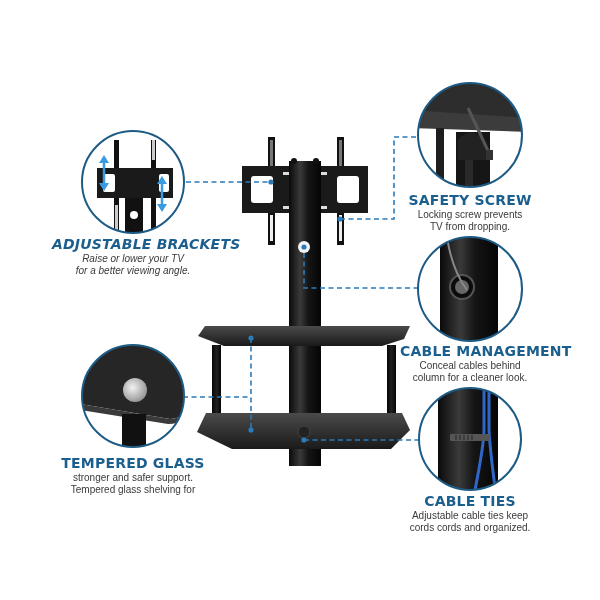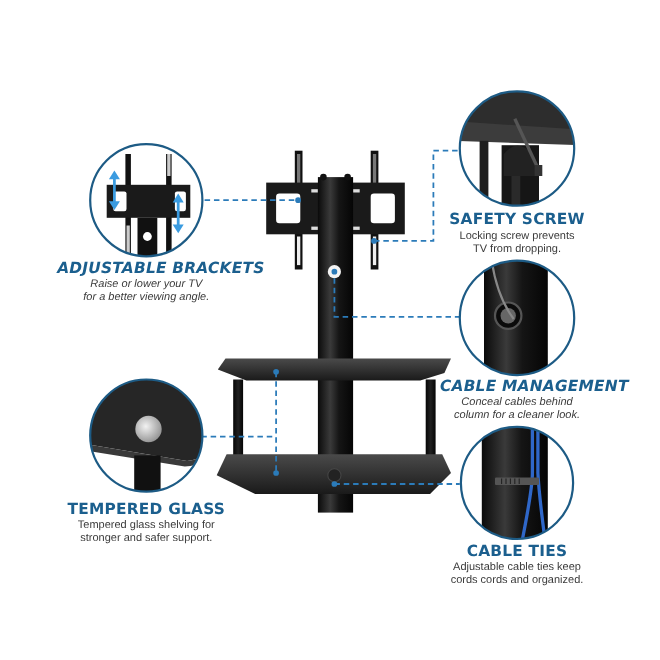--- a/index.html
+++ b/index.html
@@ -190,29 +190,29 @@
   <div class="desc">Raise or lower your TV</div>
   <div class="desc">for a better viewing angle.</div>
 </div>
 
 <div class="callout" style="left:400px; top:192px; width:140px;">
   <div class="title">SAFETY SCREW</div>
   <div class="desc">Locking screw prevents</div>
   <div class="desc">TV from dropping.</div>
 </div>
 
-<div class="callout" style="left:400px; top:343px; width:140px;font-style:italic;">
+<div class="callout" style="left:400px; top:343px; width:140px;">
   <div class="title">CABLE MANAGEMENT</div>
   <div class="desc">Conceal cables behind</div>
   <div class="desc">column for a cleaner look.</div>
 </div>
 
 <div class="callout" style="left:58px; top:455px; width:150px;">
   <div class="title">TEMPERED GLASS</div>
+  <div class="desc">stronger and safer support.</div>
   <div class="desc">Tempered glass shelving for</div>
-  <div class="desc">stronger and safer support.</div>
 </div>
 
 <div class="callout" style="left:400px; top:493px; width:140px;">
   <div class="title">CABLE TIES</div>
   <div class="desc">Adjustable cable ties keep</div>
   <div class="desc">cords cords and organized.</div>
 </div>
 
 </body></html>

